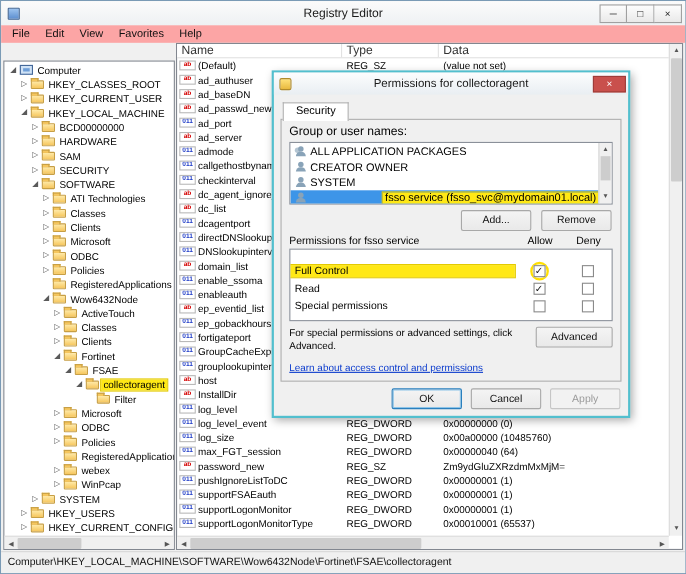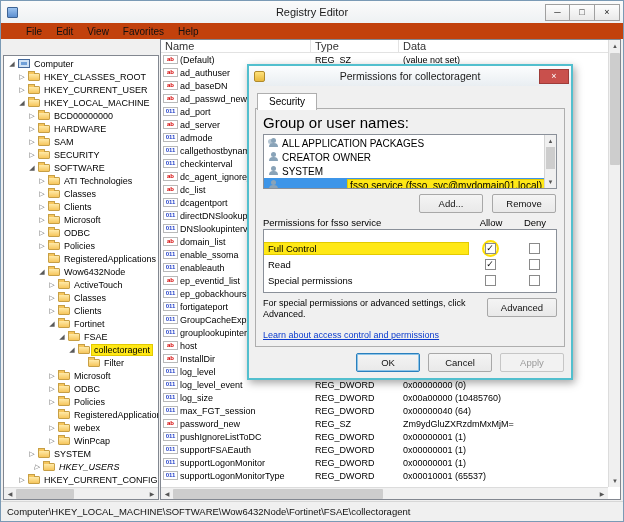--- a/index.html
+++ b/index.html
@@ -6,21 +6,21 @@
   *{box-sizing:border-box;}
   .window{position:relative;width:624px;height:522px;background:#f0f0f0;border:1px solid #7a9ab5;overflow:hidden;}
   
   .titlebar{position:absolute;top:0;left:0;right:0;height:22px;display:flex;align-items:center;background:linear-gradient(#fbfbfb,#eef1f3);}
   .appicon{width:11px;height:11px;margin-left:6px;background:linear-gradient(#9cc3ef,#5d8fd0);border:1px solid #3d6394;border-radius:1px;flex:0 0 11px;}
   .wtitle{position:absolute;left:0;right:0;text-align:center;font-size:11px;color:#1a1a1a;pointer-events:none;}
   .winbtns{margin-left:auto;display:flex;margin-right:3px;z-index:2;}
   .wbtn{width:25px;height:17px;border:1px solid #a0a0a0;border-left:none;background:linear-gradient(#fdfdfd,#e9e9e9);display:flex;align-items:center;justify-content:center;font-size:9px;color:#222;}
   .wbtn:first-child{border-left:1px solid #a0a0a0;}
   
-  .menubar{position:absolute;top:22px;left:0;right:0;height:16px;display:flex;align-items:center;padding-left:18px;background:#c2410c;}
+  .menubar{position:absolute;top:22px;left:0;right:0;height:16px;display:flex;align-items:center;padding-left:3px;background:#fca5a5;}
   .mitem{font-size:10px;padding:1px 7px;color:#111;}
   
   .main{position:absolute;top:38px;left:0;right:0;bottom:20px;background:#f0f0f0;}
   .treepane{position:absolute;left:2px;top:16px;width:156px;bottom:1px;background:#fff;border:1px solid #828790;overflow:hidden;}
   .treebody{position:absolute;top:1px;left:0;right:0;bottom:12px;overflow:hidden;white-space:nowrap;}
   .trow{display:flex;align-items:center;height:13px;font-size:9px;color:#000;}
   .arrow{flex:0 0 10px;text-align:center;font-size:7px;color:#5a5a5a;line-height:13px;}
   .fold{flex:0 0 12px;height:8px;margin:0 2px 0 1px;background:linear-gradient(#ffeaa8,#f6c65d);border:1px solid #c79f45;border-radius:1px;position:relative;}
   .fold::before{content:"";position:absolute;top:-3px;left:-1px;width:5px;height:2px;background:#f6c65d;border:1px solid #c79f45;border-bottom:none;}
   .comp{flex:0 0 12px;height:9px;margin:0 2px 0 1px;background:#cfe2f6;border:1px solid #44689a;position:relative;}
@@ -56,21 +56,21 @@
   
   .dialog{position:absolute;left:246px;top:63px;width:326px;height:316px;background:#f0f0f0;border:2px solid #52bfce;box-shadow:2px 3px 8px rgba(0,0,0,.35);z-index:10;}
   .dtitle{height:20px;display:flex;align-items:center;background:linear-gradient(#fcfdfe,#e9eef2);position:relative;padding-left:5px;}
   .dicon{width:11px;height:11px;background:linear-gradient(#ffe27a,#e8b93e);border:1px solid #b08a2b;border-radius:2px;flex:0 0 11px;}
   .dtext{position:absolute;left:0;right:0;text-align:center;font-size:10.5px;color:#1a1a1a;pointer-events:none;}
   .dclose{margin-left:auto;width:30px;height:15px;background:#c9504c;border:1px solid #9e3c39;color:#fff;font-size:9px;display:flex;align-items:center;justify-content:center;margin-right:2px;z-index:2;}
   .dbody{height:calc(100% - 20px);padding:4px 6px 6px;display:flex;flex-direction:column;}
   .tabstrip{height:18px;position:relative;z-index:1;}
   .tab{display:inline-block;margin-left:2px;padding:2px 11px 3px;font-size:10px;background:#fff;border:1px solid #aeaeae;border-bottom:none;position:relative;top:1px;}
   .tabpage{flex:1;border:1px solid #aeaeae;background:#f0f0f0;padding:5px 7px 4px;display:flex;flex-direction:column;overflow:hidden;}
-  .glabel{font-size:15px;margin-bottom:3px;}
+  .glabel{font-size:11px;margin-bottom:3px;}
   .glist{position:relative;height:72px;background:#fff;border:1px solid #8a9099;overflow:hidden;}
   .glist-items{position:absolute;left:0;top:1px;right:12px;}
   .grow{display:flex;align-items:center;height:14px;font-size:10px;padding-left:3px;white-space:nowrap;overflow:hidden;}
   .grow.sel{background:#3d95e8;color:#fff;justify-content:space-between;}
   .gname{padding:0 2px;}
   .pic{flex:0 0 13px;height:10px;position:relative;}
   .pic::before{content:"";position:absolute;left:4px;top:0;width:5px;height:5px;border-radius:50%;background:#89a3b8;}
   .pic::after{content:"";position:absolute;left:2px;top:5px;width:9px;height:4px;border-radius:4px 4px 0 0;background:#89a3b8;}
   .pic.group::before{box-shadow:-3px 1px 0 #b4c5d2;}
   .gscroll{position:absolute;right:0;top:0;bottom:0;width:12px;background:#f0f0f0;border-left:1px solid #d5d5d5;}
@@ -276,21 +276,21 @@
           <div class="trow" style="padding-left: 43px;">
             <span class="arrow">▷</span>
             <span class="fold"></span>
             <span class="tlabel">WinPcap</span>
           </div>
           <div class="trow" style="padding-left: 23px;">
             <span class="arrow">▷</span>
             <span class="fold"></span>
             <span class="tlabel">SYSTEM</span>
           </div>
-          <div class="trow" style="padding-left: 28px; font-style: italic;">
+          <div class="trow" style="padding-left: 13px;">
             <span class="arrow">▷</span>
             <span class="fold"></span>
             <span class="tlabel">HKEY_USERS</span>
           </div>
           <div class="trow" style="padding-left: 13px;">
             <span class="arrow">▷</span>
             <span class="fold"></span>
             <span class="tlabel">HKEY_CURRENT_CONFIG</span>
           </div>
         </div>

